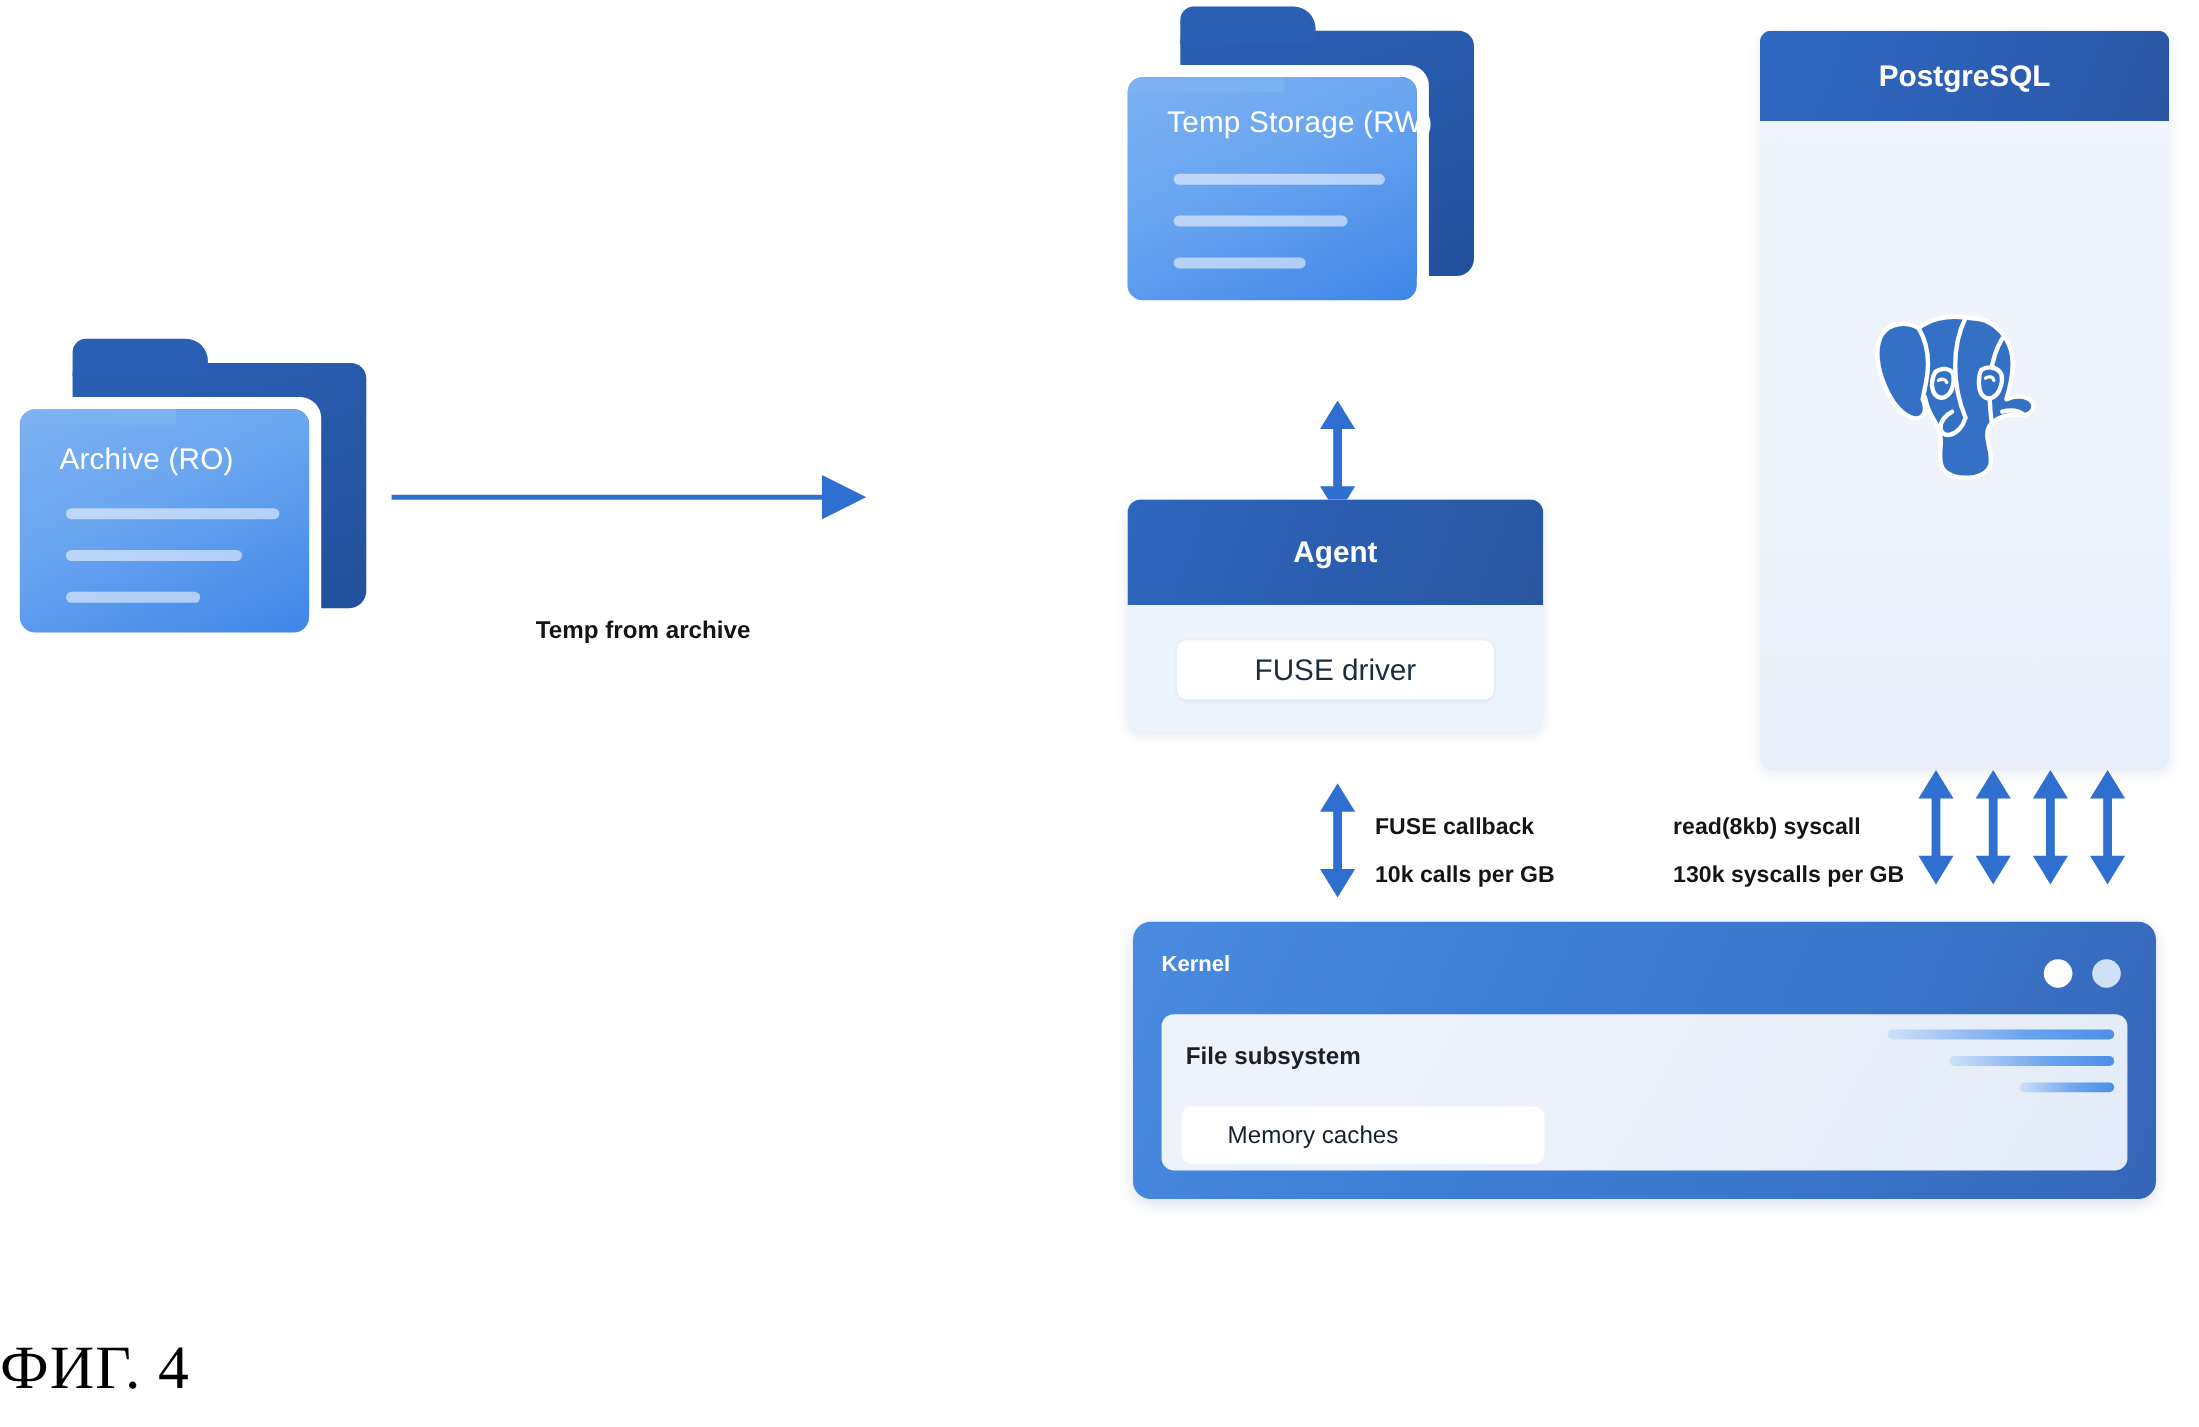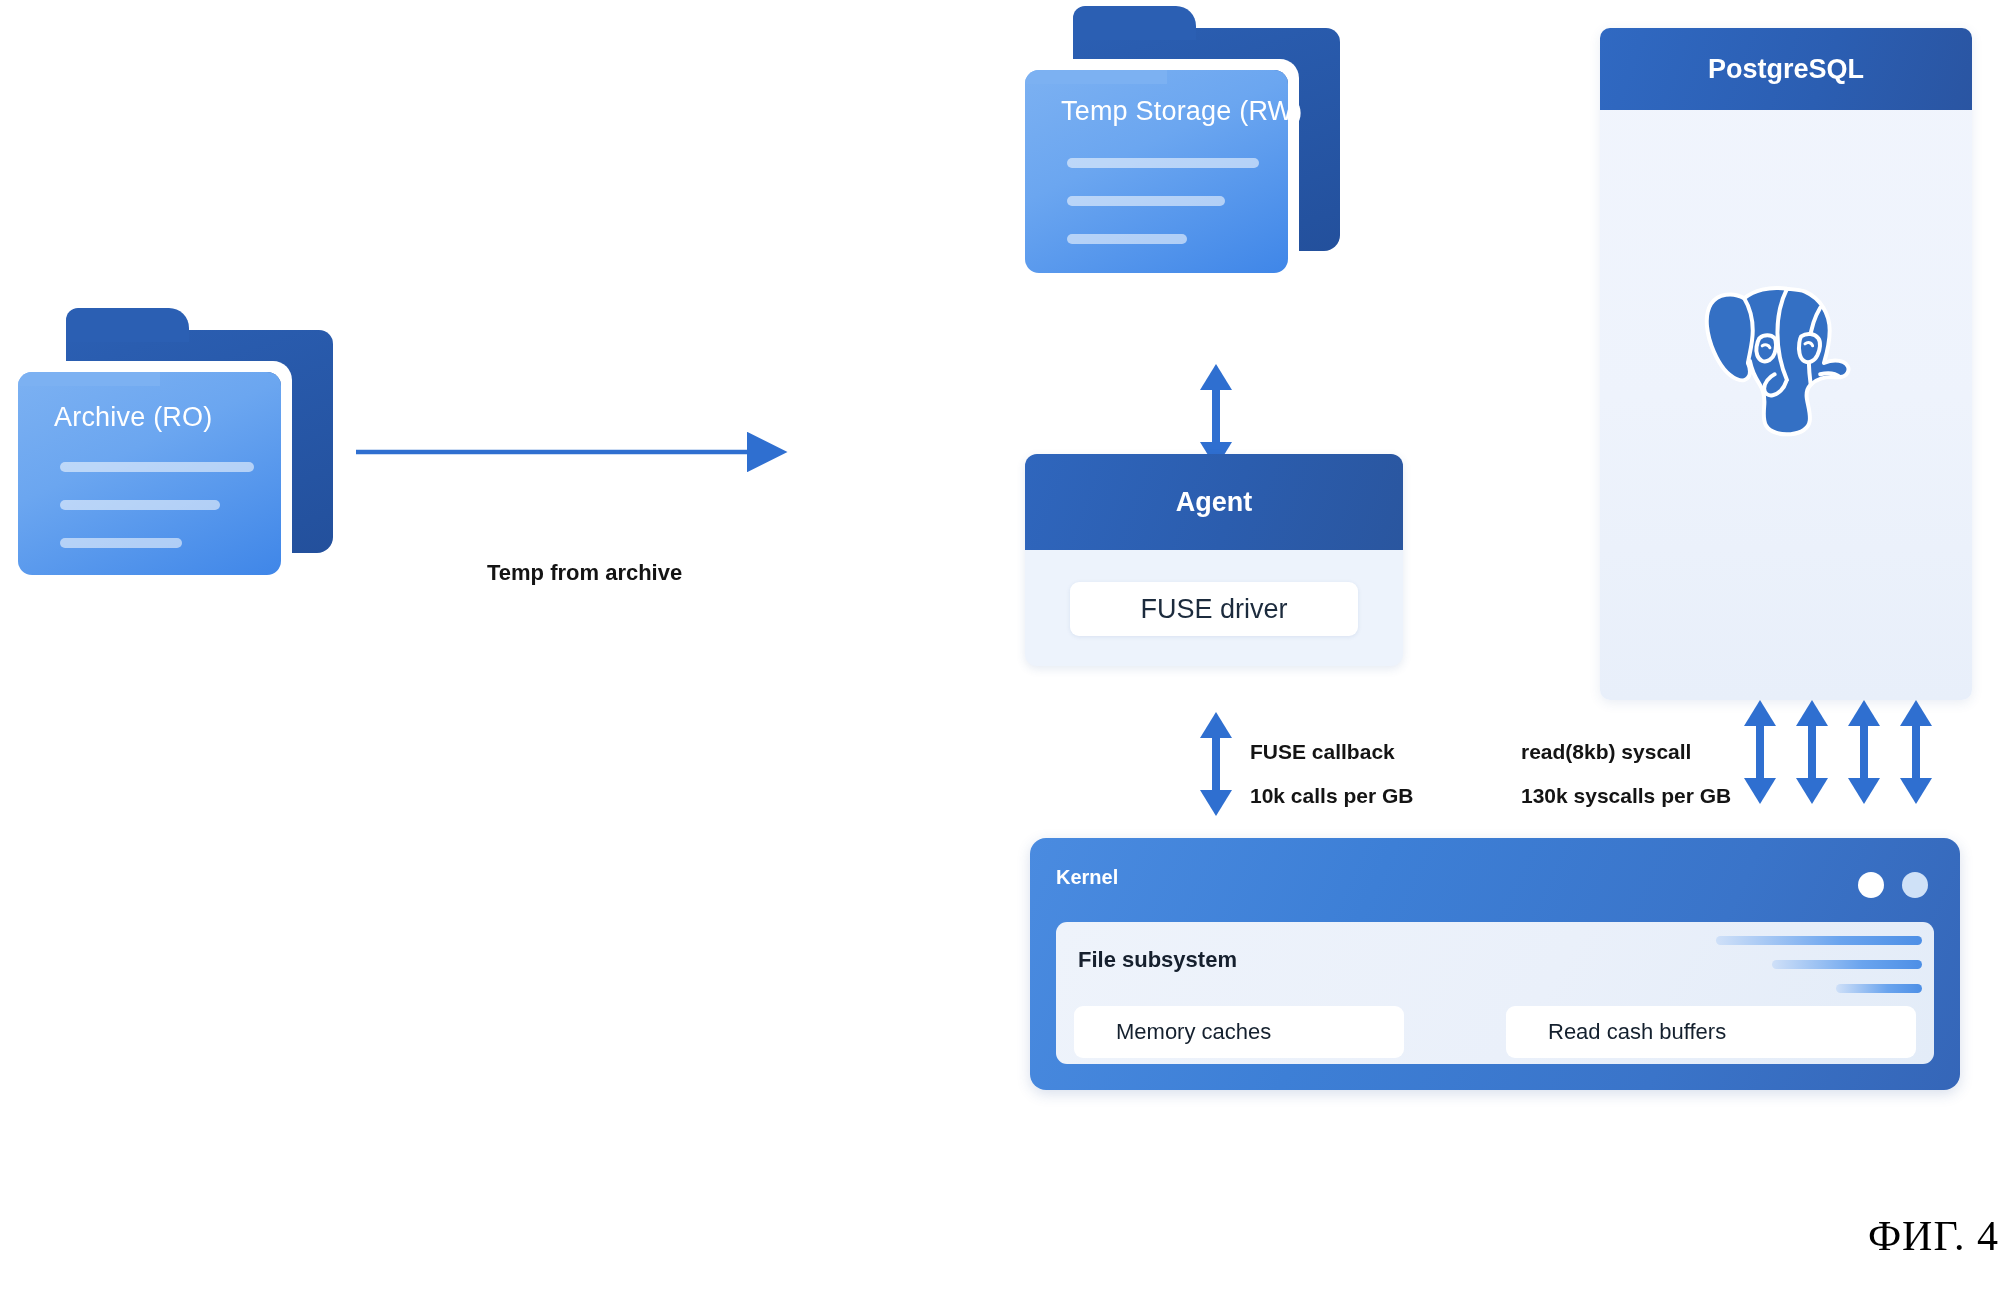--- a/index.html
+++ b/index.html
@@ -244,23 +244,23 @@
   #note-fuse-1 { left: 1250px; top: 740px; }
   #note-fuse-2 { left: 1250px; top: 784px; }
   #note-sys-1  { left: 1521px; top: 740px; }
   #note-sys-2  { left: 1521px; top: 784px; }
 
   
   #figure-caption {
     position: absolute;
     left: 0; right: 0;
     top: 1212px;
-    text-align: right;
+    text-align: left;
     font-family: "Liberation Serif", serif;
-    font-size: 42px;
+    font-size: 56px;
     color: #000;
     letter-spacing: 1px;
   }
 </style>
 </head>
 <body>
 
 <div class="stage">
 
   <div class="folder" id="archive-folder">
@@ -372,19 +372,18 @@
     <div class="ktitle">Kernel</div>
     <div class="kdot" id="kdot1"></div>
     <div class="kdot" id="kdot2"></div>
 
     <div id="file-subsystem">
       <div class="fs-title">File subsystem</div>
       <div class="kline" id="kline1"></div>
       <div class="kline" id="kline2"></div>
       <div class="kline" id="kline3"></div>
       <div class="kpill" id="kpill-1">Memory caches</div>
-      <div class="kpill" id="kpill-2">Read cash buffers</div>
     </div>
   </div>
 
   <div id="figure-caption">ФИГ. 4</div>
 
 </div>
 
 </body></html>

